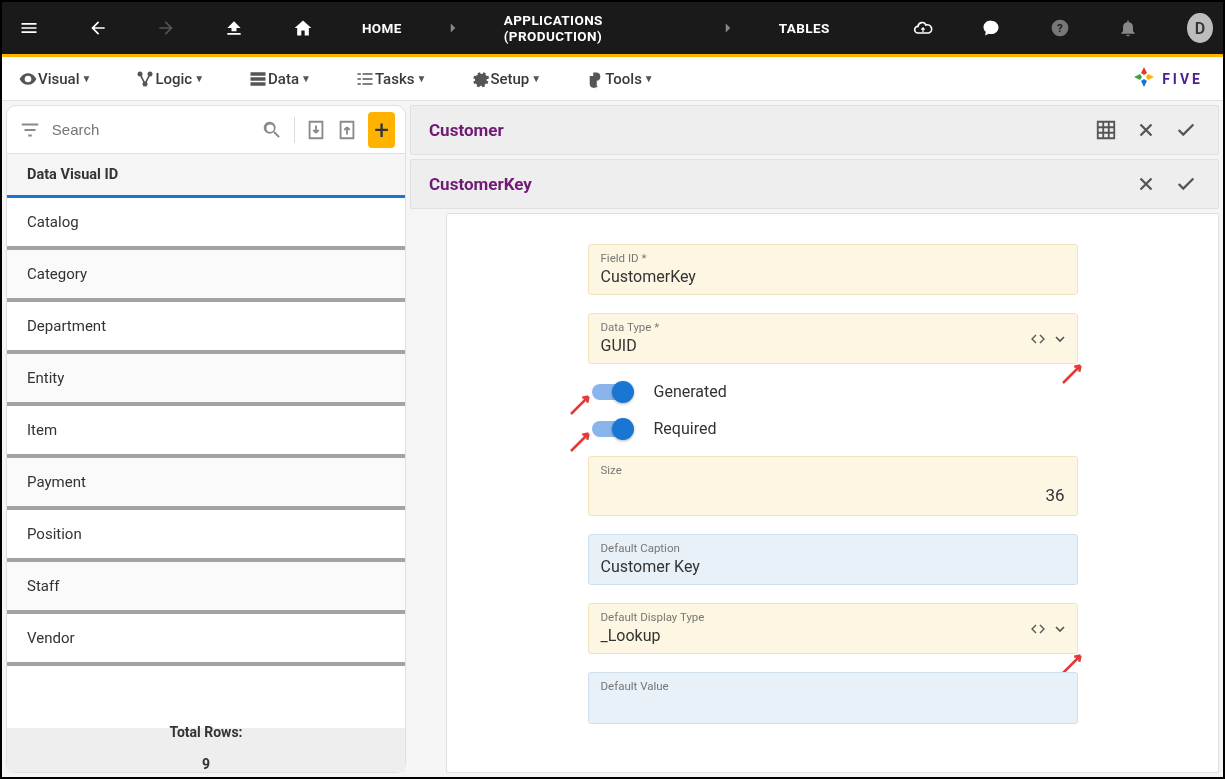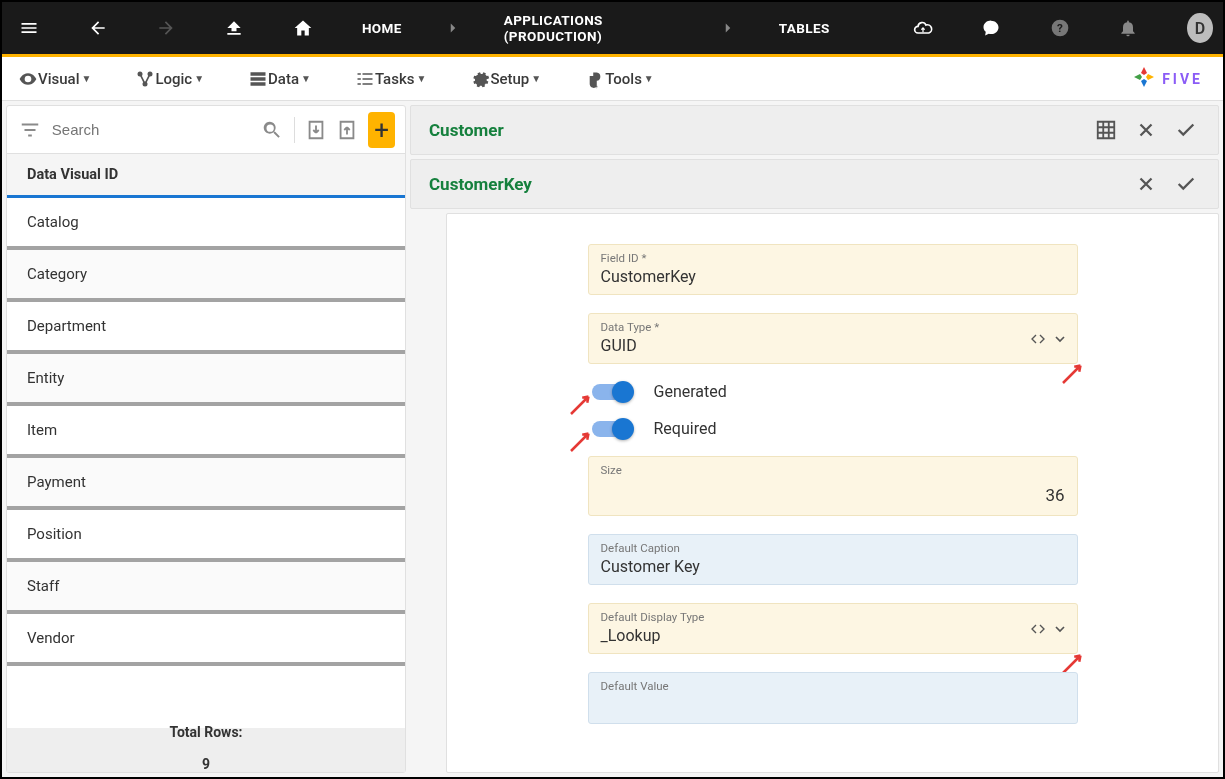--- a/index.html
+++ b/index.html
@@ -15,44 +15,44 @@
   .topbar .crumb { font-size: 13.5px; font-weight: 700; letter-spacing: .4px; padding: 0 8px; cursor: pointer; }
   .topbar .spacer { flex: 1; }
   .avatar { width: 30px; height: 30px; border-radius: 50%; background: #bdbdbd; color: #333; display: flex; align-items: center; justify-content: center; font-weight: 600; margin-left: 8px; }
 
   
   .menubar { height: 44px; background: #fff; display: flex; align-items: center; padding: 0 8px; border-bottom: 1px solid #e0e0e0; gap: 28px; }
   .menuitem { display: flex; align-items: center; gap: 0; font-size: 15px; color: #3a3a3a; cursor: pointer; padding: 6px 8px; font-weight: 500;}
   .menuitem svg { width: 20px; height: 20px; fill: #555; }
   .tri { font-size: 10px; color: #555; margin-left: 2px; }
   .brand { margin-left: auto; display:flex; align-items:center; gap:6px; padding-right:12px;}
-  .brand-text { font-size: 14px; font-weight: 700; letter-spacing: 3px; color: #8b5cf6; }
+  .brand-text { font-size: 14px; font-weight: 700; letter-spacing: 3px; color: #4c1d95; }
   .brand-logo svg { width:24px; height:24px; }
 
   
   .content { flex: 1; display: flex; background: #f5f5f5; overflow: hidden; padding: 4px; gap: 4px; }
 
   
-  .sidebar { width: 400px; display: flex; flex-direction: column; background: #fff; border: 1px solid #e0e0e0; border-radius: 3px; }
+  .sidebar { width: 400px; display: flex; flex-direction: column; background: #fff; border: 1px solid #e0e0e0; border-radius: 10px; }
   .searchrow { height: 48px; display: flex; align-items: center; padding: 0 10px; border-bottom: 1px solid #e0e0e0; gap: 4px; }
   .filter-icon svg, .searchrow svg { width:22px; height:22px; fill:#8a8a8a; }
   .search-input { flex: 1; border: none; outline: none; font-size: 15px; color: #666; padding: 4px; }
   .searchrow .sicon { width: 36px; display:flex; justify-content:center; color:#8a8a8a; cursor:pointer;}
   .sep { width:1px; height:26px; background:#ddd; margin:0 4px; }
   .addbtn { width: 36px; height: 36px; background: #ffb300; border-radius: 4px; display:flex; align-items:center; justify-content:center; color:#333; font-size:26px; font-weight:400; cursor:pointer; margin-left:4px;}
   .colhead { height: 44px; display:flex; align-items:center; padding:0 20px; font-size:14.5px; font-weight:700; color:#333; background:#f5f5f5; border-bottom:3px solid #1976d2; }
   .list { flex:1; overflow:auto; }
   .listitem { height: 52px; display:flex; align-items:center; padding:0 20px; font-size:15px; color:#333; border-bottom:4px solid #a3a3a3; cursor:pointer; }
   .listitem:nth-child(even){ background:#fafafa; }
   .footer { height: 44px; background:#eee; display:flex; align-items:center; justify-content:flex-end; padding:0 16px; font-size:14px; font-weight:700; color:#333;flex-direction:column; }
 
   
   .main { flex:1; display:flex; flex-direction:column; gap:0; background:#f5f5f5; }
   .panelhead { height: 50px; background:#eee; border:1px solid #e0e0e0; border-radius:2px; display:flex; align-items:center; padding:0 12px; margin-bottom:4px;}
-  .panelhead .title { font-size:17px; font-weight:700; color:#15803d; flex:1; padding-left:6px;}
+  .panelhead .title { font-size:17px; font-weight:700; color:#701a75; flex:1; padding-left:6px;}
   .panelhead .pact { width:40px; display:flex; justify-content:center; cursor:pointer; color:#666;}
   .panelhead .pact svg { width:22px; height:22px; fill:currentColor; }
   .formbody { flex:1; background:#fff; border:1px solid #e0e0e0; border-radius:2px; overflow:auto; padding: 30px 0 30px 0; display:flex; flex-direction:column; align-items:center; gap:18px;margin-left:36px;}
 
   .field { width: 490px; position:relative; }
   .field-box { background:#fdf6e3; border:1px solid #f0e4c0; border-radius:3px; padding:6px 12px 8px; }
   .field-box.blue { background:#e8f1f8; border-color:#d0dfec; }
   .field-label { font-size:11.5px; color:#777; margin-bottom:2px; }
   .field-value { font-size:16px; color:#333; }
   .field-value.right { text-align:right; font-size:17px; padding-top:6px; padding-bottom:2px;}

